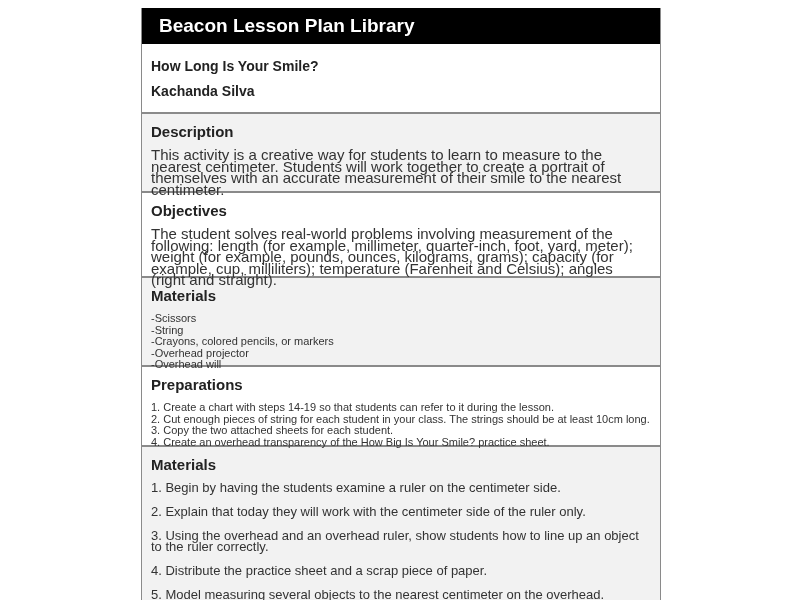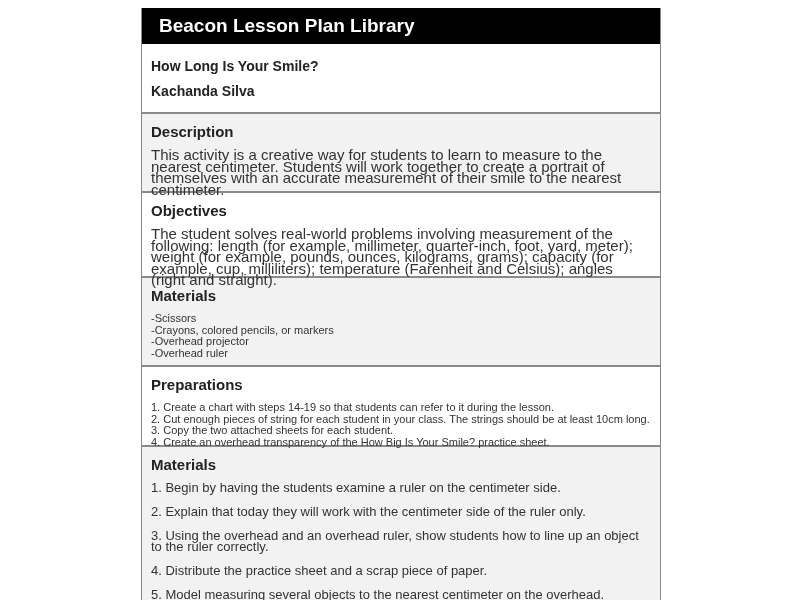--- a/index.html
+++ b/index.html
@@ -98,23 +98,24 @@
 
   <div class="section white" id="sec-objectives">
     <h3 class="sec-heading">Objectives</h3>
     <p class="sec-body">The student solves real-world problems involving measurement of the following: length (for example, millimeter, quarter-inch, foot, yard, meter); weight (for example, pounds, ounces, kilograms, grams); capacity (for example, cup, milliliters); temperature (Farenheit and Celsius); angles (right and straight).</p>
   </div>
 
   <div class="section gray" id="sec-materials">
     <h3 class="sec-heading">Materials</h3>
     <div class="lines">
       <div>-Scissors</div>
+      <div>-String</div>
       <div>-Crayons, colored pencils, or markers</div>
       <div>-Overhead projector</div>
-      <div>-Overhead ruler</div>
+      <div>-Overhead will</div>
     </div>
   </div>
 
   <div class="section white" id="sec-preparations">
     <h3 class="sec-heading">Preparations</h3>
     <div class="lines">
       <div>1. Create a chart with steps 14-19 so that students can refer to it during the lesson.</div>
       <div>2. Cut enough pieces of string for each student in your class. The strings should be at least 10cm long.</div>
       <div>3. Copy the two attached sheets for each student.</div>
       <div>4. Create an overhead transparency of the How Big Is Your Smile? practice sheet.</div>

